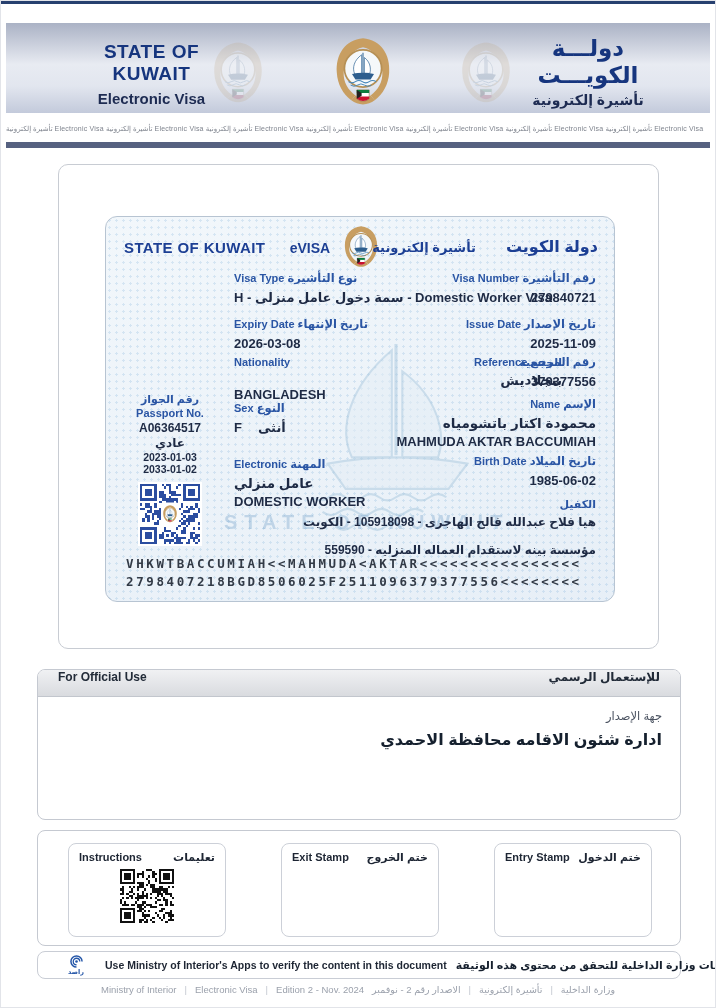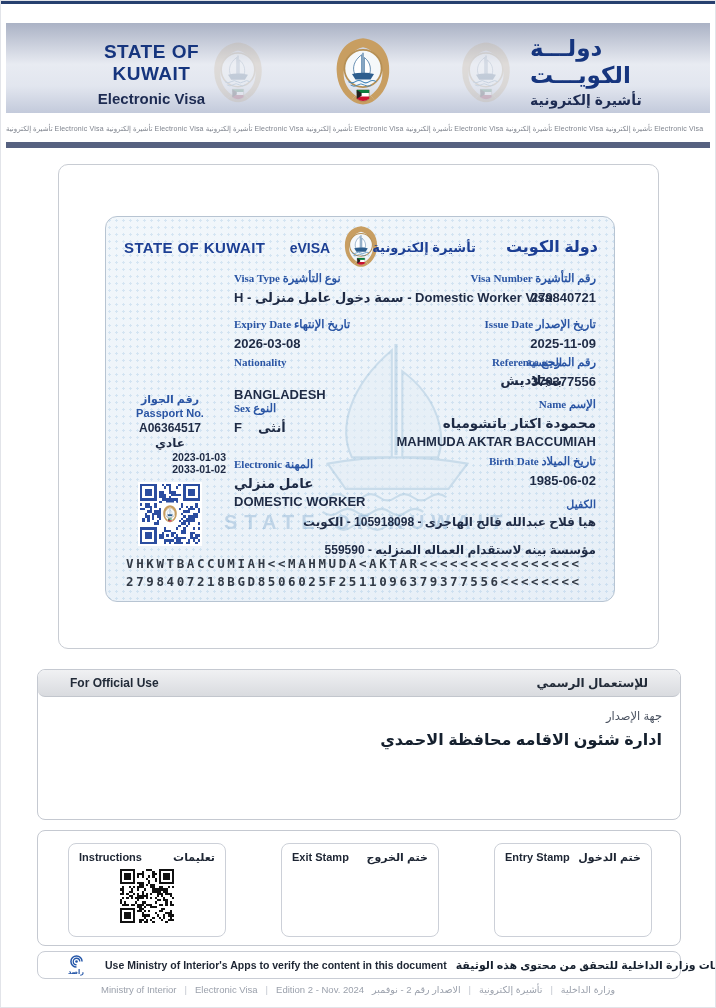--- a/index.html
+++ b/index.html
@@ -7,21 +7,21 @@
   .page { position:relative; width:716px; height:1008px; background:#fff;
           border:1px solid #e2e4e9; overflow:hidden; }
   .top-border { position:absolute; left:0; top:0; width:100%; height:3px; background:#27406f; }
 
   
   .hdr { position:absolute; left:5px; right:5px; top:22px; height:90px;
          background:linear-gradient(180deg,#aab2c5 0%,#e8ebf2 46%,#e2e6ef 70%,#c3cadb 100%); }
   .hdr-left { position:absolute; left:58px; top:18px; width:175px; text-align:center; }
   .hdr-title-en { font-size:19px; font-weight:bold; color:#16357e; letter-spacing:.5px; }
   .hdr-sub-en   { font-size:15px; font-weight:bold; color:#1d2b52; margin-top:5px; }
-  .hdr-right { position:absolute; right:40px; top:12px; width:140px; text-align:left; direction:rtl; }
+  .hdr-right { position:absolute; right:52px; top:12px; width:140px; text-align:center; direction:rtl; }
   .hdr-title-ar { font-size:23px; font-weight:bold; color:#16357e; }
   .hdr-sub-ar   { font-size:14px; font-weight:bold; color:#1d2b52; margin-top:3px; }
   .emblem { position:absolute; display:block; }
   .emblem.main  { left:326px; top:10px; width:62px; height:78px; }
   .emblem.faded { width:56px; height:72px; top:14px; opacity:.20; filter:grayscale(35%); }
   .emblem.e1 { left:204px; } .emblem.e2 { left:452px; }
 
   .wm-strip { position:absolute; left:5px; right:5px; top:120px; height:16px;
               font-size:7px; color:#7e838d; white-space:nowrap; overflow:hidden;
               line-height:16px; letter-spacing:.2px; }
@@ -41,46 +41,46 @@
 
   .vc-title { font-size:15px; font-weight:bold; color:#1c3f94; letter-spacing:.4px; }
   .vc-evisa { font-size:14px; font-weight:bold; color:#1c3f94; margin-left:20px; }
   .vc-hdr-left { position:absolute; left:18px; top:22px; }
   .vc-emblem { position:absolute; left:236px; top:6px; width:38px; height:48px; }
   .vc-hdr-right { position:absolute; right:16px; top:20px; display:flex; gap:30px; align-items:baseline; }
   .vc-sub-ar  { font-size:13px; font-weight:bold; color:#1c3f94; }
   .vc-title-ar{ font-size:16px; font-weight:bold; color:#1c3f94; }
 
   .fld { position:absolute; line-height:1.2; }
-  .fld .lbl { font-size:11px; font-weight:bold; color:#2a55a4; white-space:nowrap;font-family:Liberation Serif, serif; }
+  .fld .lbl { font-size:11px; font-weight:bold; color:#2a55a4; white-space:nowrap; }
   .fld .lbl .ar { font-size:11.5px; }
   .fld .val { font-size:13px; font-weight:bold; color:#1e2a44; white-space:nowrap; margin-top:4px; }
   .fld.r { text-align:right; }
   .rtl { direction:rtl; unicode-bidi:plaintext; }
   .val-ar { font-size:13.5px; font-weight:bold; color:#1e2a44; margin-top:4px; direction:rtl; }
   .val-sm { font-size:12px; }
 
   .passport-blk { position:absolute; left:8px; top:176px; width:112px; text-align:center; line-height:1.25; }
   .passport-blk .lbl { font-size:11px; font-weight:bold; color:#2a55a4; }
   .passport-blk .pv  { font-size:12px; font-weight:bold; color:#1e2a44; }
-  .passport-blk .pd  { font-size:10.5px; font-weight:bold; color:#1e2a44; line-height:1.15;text-align:right; }
+  .passport-blk .pd  { font-size:10.5px; font-weight:bold; color:#1e2a44; line-height:1.15; }
   .qr-card { position:relative; width:64px; height:64px; margin:7px auto 0; background:#fff; padding:2px; }
   .qr-card .qr-center { position:absolute; left:50%; top:50%; width:18px; height:23px;
                         transform:translate(-50%,-50%); background:#fff; border-radius:3px; padding:1px; }
 
   .mrz { position:absolute; left:20px; top:338px; font-family:"DejaVu Sans Mono",monospace;
          font-size:12.5px; font-weight:bold; color:#323a46; letter-spacing:2.6px;
          line-height:17.5px; white-space:nowrap; }
 
   
   .official { position:absolute; left:36px; top:668px; width:644px; height:151px;
               border:1px solid #c5c9d1; border-radius:8px; background:#fff; overflow:hidden; }
-  .official-hdr { height:27px; display:flex; justify-content:space-between; align-items:center;
-                  padding:0 32px; background:linear-gradient(#f0f1f3,#d9dbdf);
-                  border-bottom:1px solid #c2c6cd; font-size:12px; font-weight:bold; color:#222b38;border-radius:7px; }
+  .official-hdr { height:27px; display:flex; justify-content:space-between; align-items:flex-start;
+                  padding:0 20px; background:linear-gradient(#f0f1f3,#d9dbdf);
+                  border-bottom:1px solid #c2c6cd; font-size:12px; font-weight:bold; color:#222b38; }
   .official-body { padding:12px 18px 0; text-align:right; }
   .issuing-label { font-size:11.5px; color:#4a5260; direction:rtl; }
   .issuing-value { font-size:16px; font-weight:bold; color:#15202e; margin-top:7px; direction:rtl; }
 
   
   .stamps { position:absolute; left:36px; top:829px; width:644px; height:116px;
             border:1px solid #c5c9d1; border-radius:8px; background:#fff; }
   .stamp { position:absolute; top:12px; width:158px; height:94px; background:#fff;
            border:1px solid #ccd0d8; border-radius:8px; }
   .stamp-hdr { display:flex; justify-content:space-between; padding:7px 10px 0;

